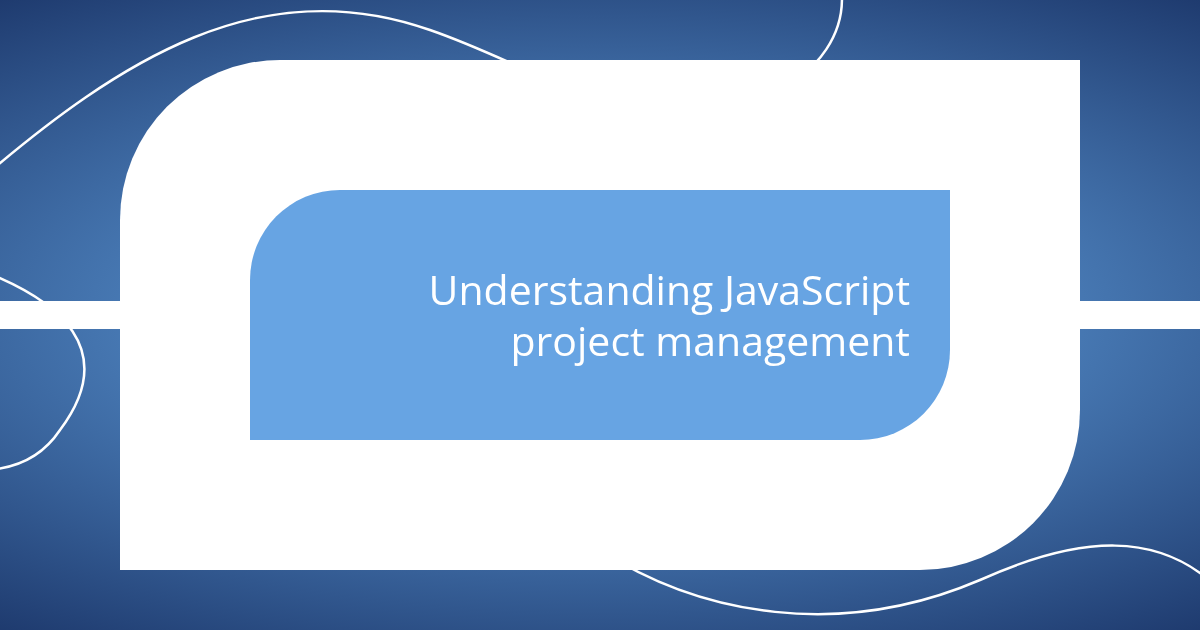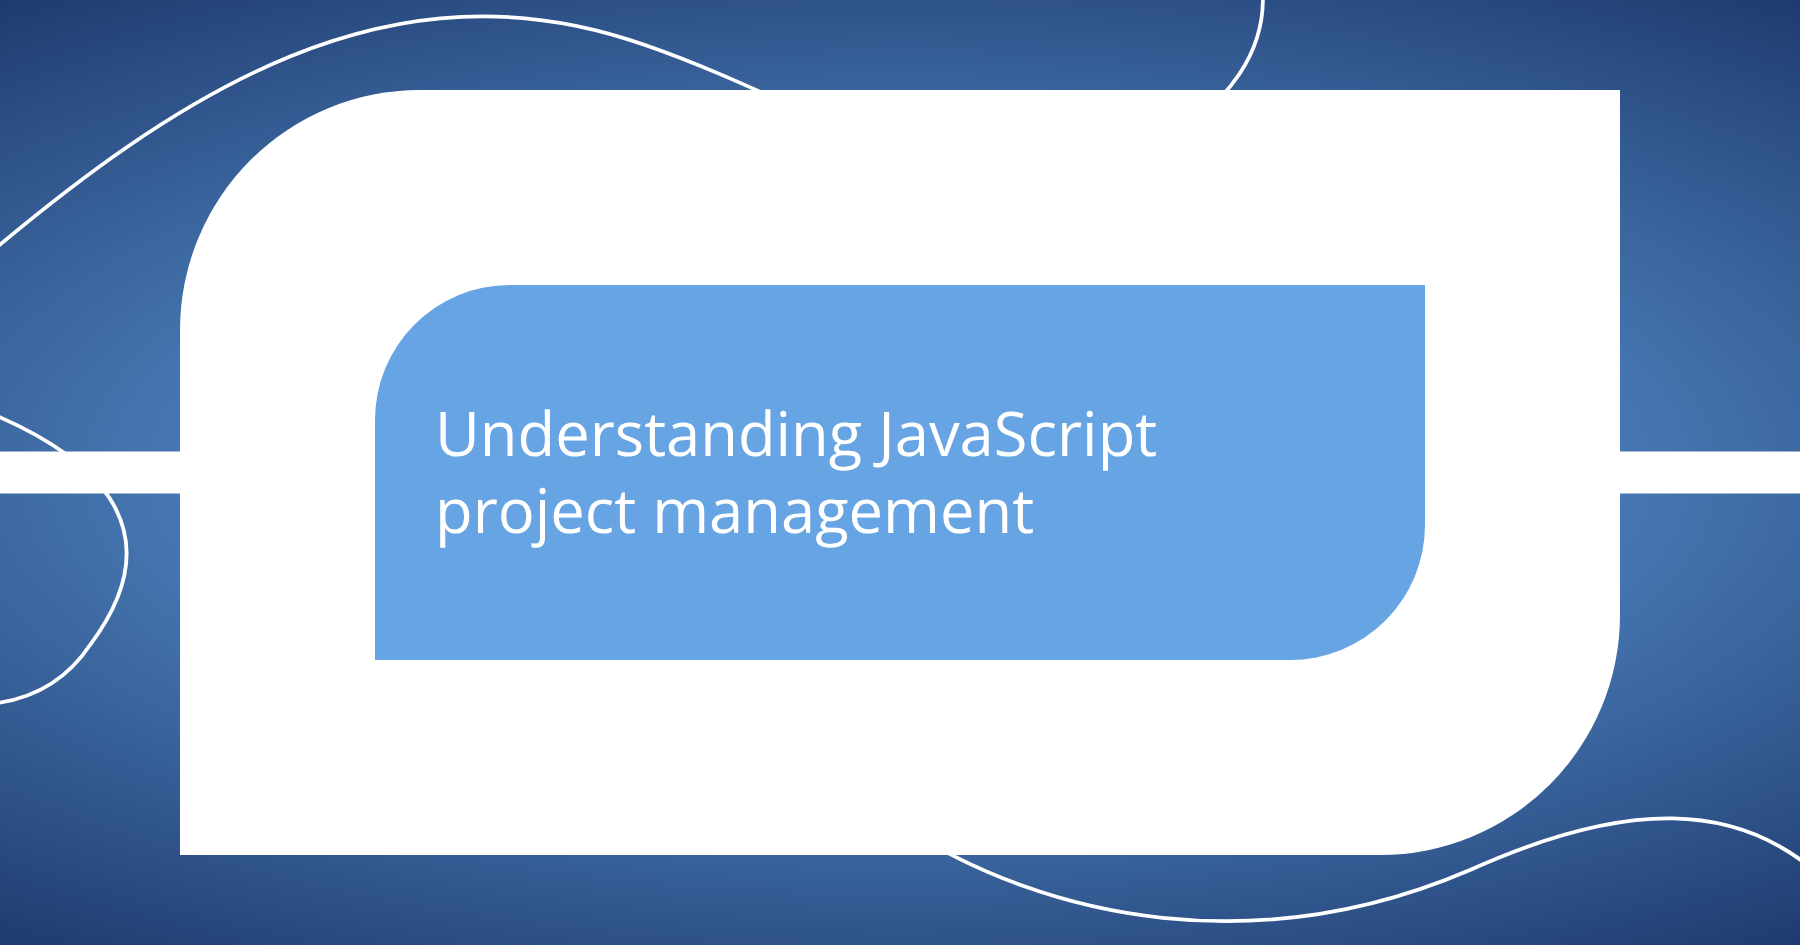--- a/index.html
+++ b/index.html
@@ -43,21 +43,21 @@
       border-bottom-right-radius: 90px;
       display: flex;
       align-items: center;
       justify-content: center;
       padding: 0 40px;
     }
     .title {
       color: #ffffff;
       font-size: 41px;
       font-weight: 500;
-      text-align: left;
+      text-align: right;
       line-height: 1.25;
     }
     svg.curve {
       position: absolute;
       overflow: visible;
       pointer-events: none;
     }
     svg.curve path {
       fill: none;
       stroke: #ffffff;

